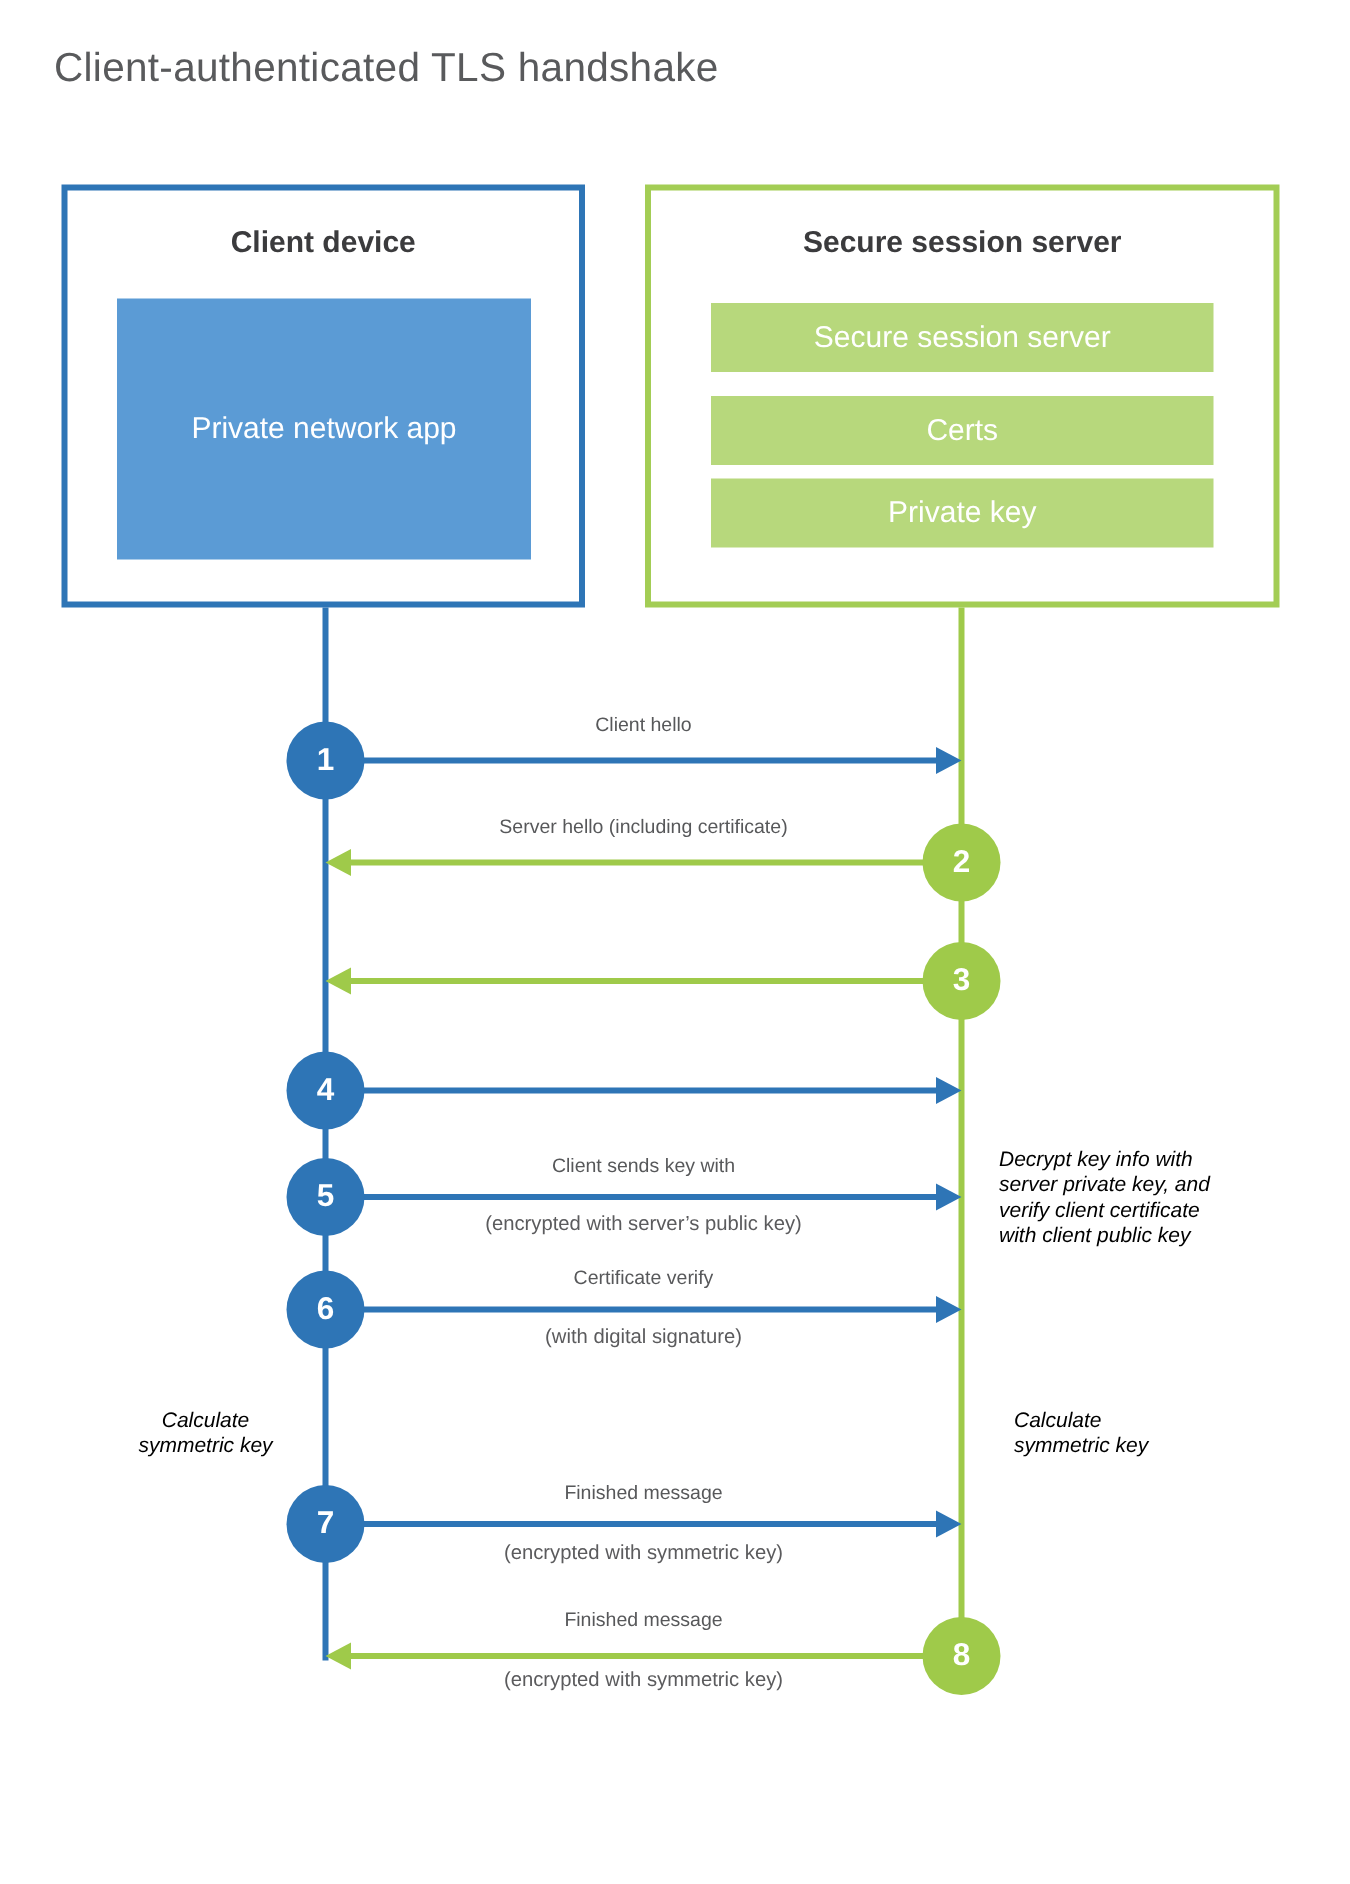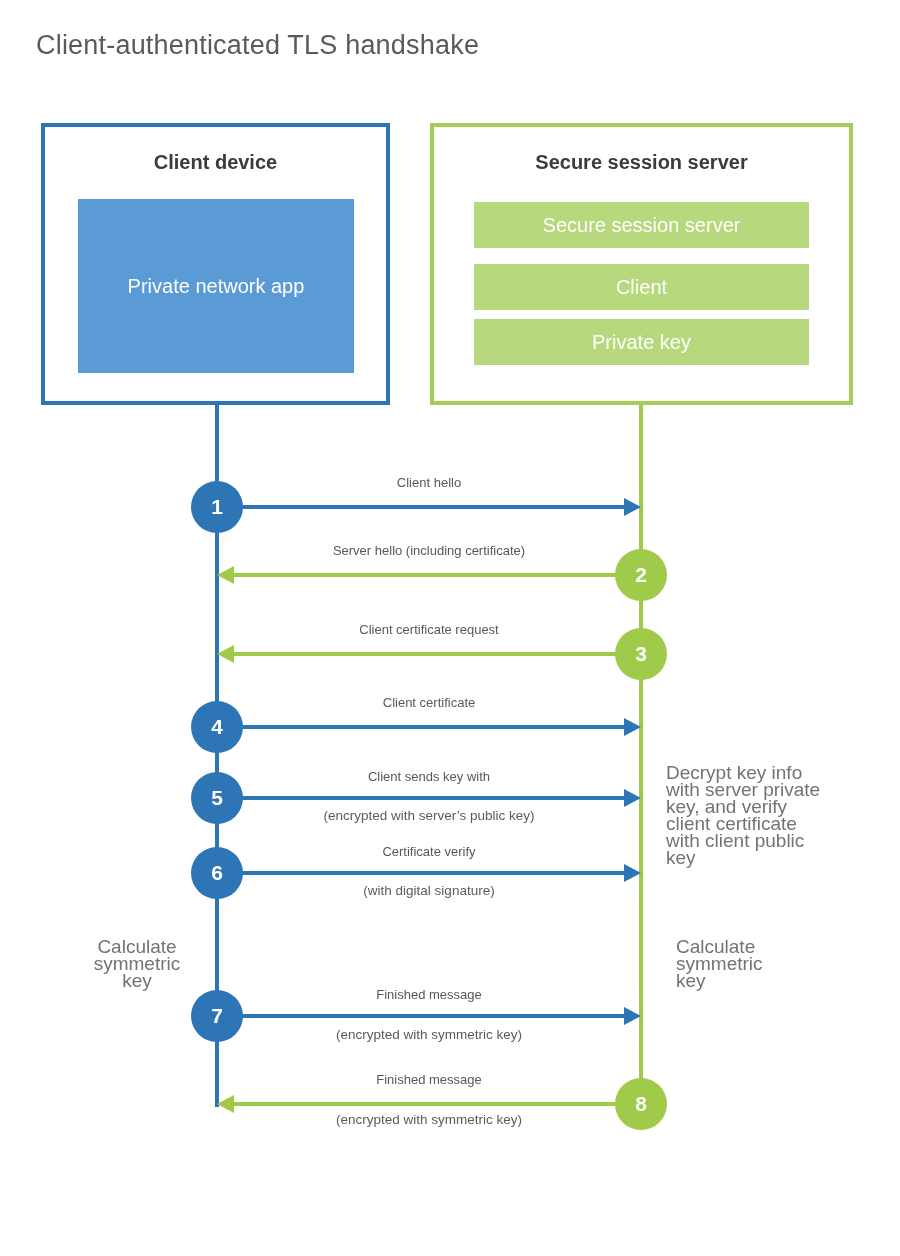--- a/index.html
+++ b/index.html
@@ -100,23 +100,24 @@
   }
   .msg-sub {
     position: absolute;
     left: 249px; width: 360px;
     text-align: center;
     font-size: 13.5px;
     color: #5b5b5d;
   }
   .side-note {
     position: absolute;
-    font-size: 19px;
+    font-size: 14px;
     line-height: 17px;
-    color: #737373;
+    color: #000000;
+    font-style: italic;
   }
   .side-note.calc-left { left: 77px; top: 938px; width: 120px; text-align: center; }
   .side-note.calc-right { left: 676px; top: 938px; width: 120px; text-align: left; }
   .side-note.decrypt { left: 666px; top: 764px; width: 162px; text-align: left; }
 </style>
 </head>
 <body>
 
 <div class="page">
 
@@ -125,49 +126,47 @@
   <div class="actor-box client">
     <div class="actor-title">Client device</div>
     <div class="client-node">
       <div class="inner">Private network app</div>
     </div>
   </div>
 
   <div class="actor-box server">
     <div class="actor-title">Secure session server</div>
     <div class="server-node" style="top:75px">Secure session server</div>
-    <div class="server-node" style="top:137px">Client</div>
+    <div class="server-node" style="top:137px">Certs</div>
     <div class="server-node" style="top:192px">Private key</div>
   </div>
 
   <div class="lifeline client"></div>
   <div class="lifeline server"></div>
 
   <div class="msg-label" style="top:475px">Client hello</div>
   <div class="arrow right" style="top:498px">
       <div class="shaft"></div>
       <div class="head"></div>
     </div>
   <div class="msg-circle client" style="top:481px">1</div>
 
   <div class="msg-label" style="top:543px">Server hello (including certificate)</div>
   <div class="arrow left" style="top:566px">
       <div class="shaft"></div>
       <div class="head"></div>
     </div>
   <div class="msg-circle server" style="top:549px">2</div>
 
-  <div class="msg-label" style="top:622px">Client certificate request</div>
   <div class="arrow left" style="top:645px">
       <div class="shaft"></div>
       <div class="head"></div>
     </div>
   <div class="msg-circle server" style="top:628px">3</div>
 
-  <div class="msg-label" style="top:695px">Client certificate</div>
   <div class="arrow right" style="top:718px">
       <div class="shaft"></div>
       <div class="head"></div>
     </div>
   <div class="msg-circle client" style="top:701px">4</div>
 
   <div class="msg-label" style="top:769px">Client sends key with</div>
   <div class="arrow right" style="top:789px">
       <div class="shaft"></div>
       <div class="head"></div>

